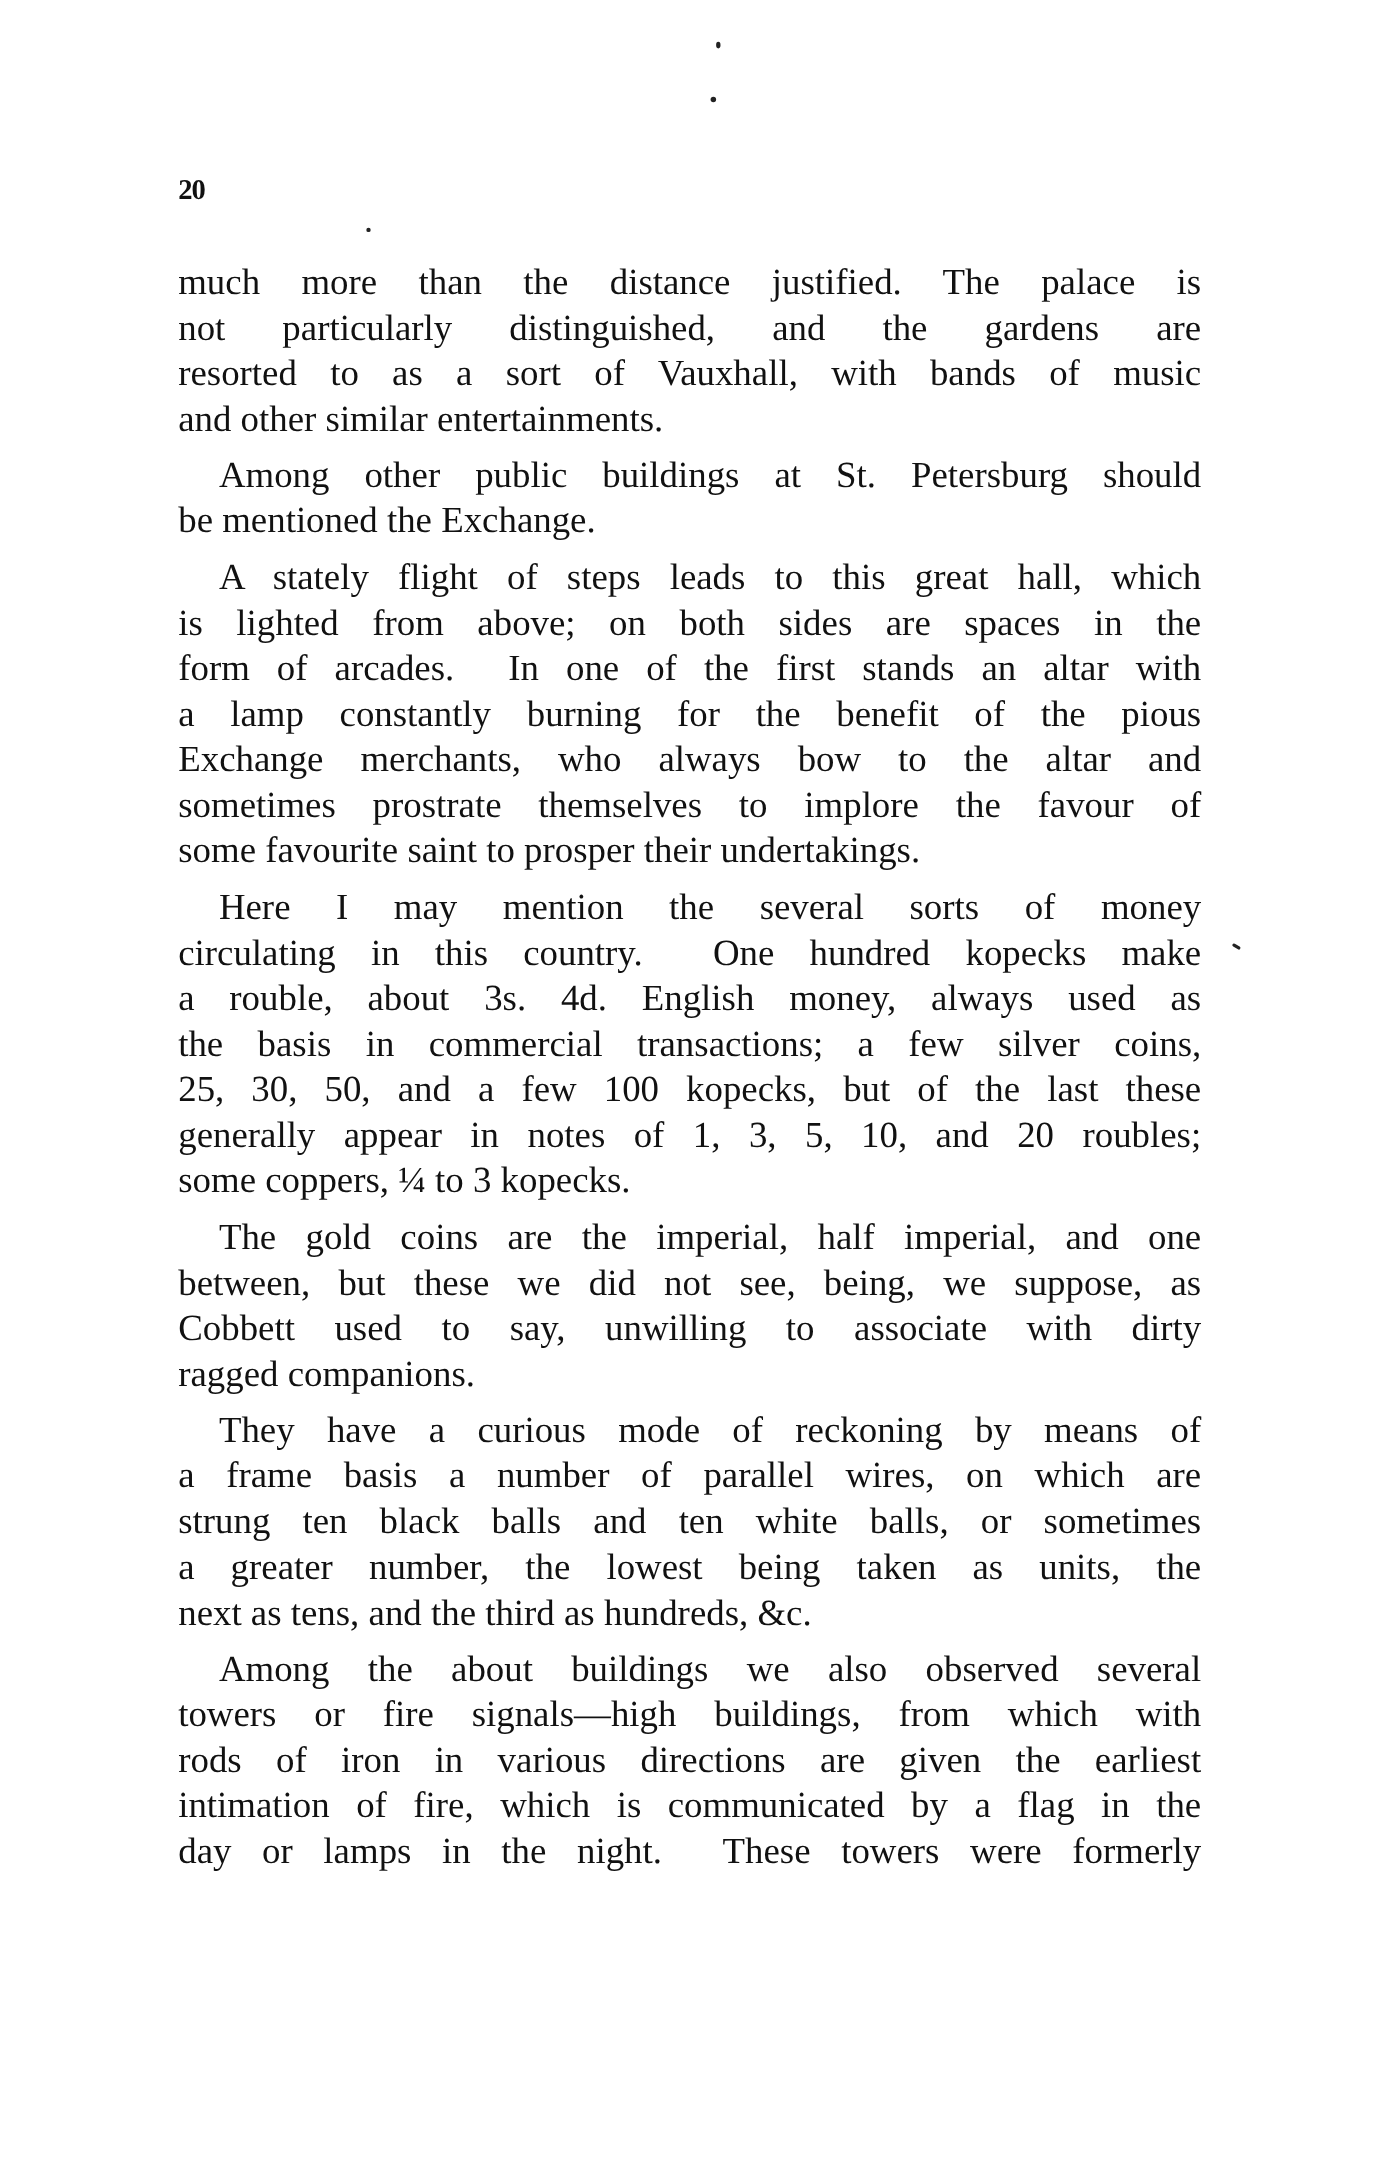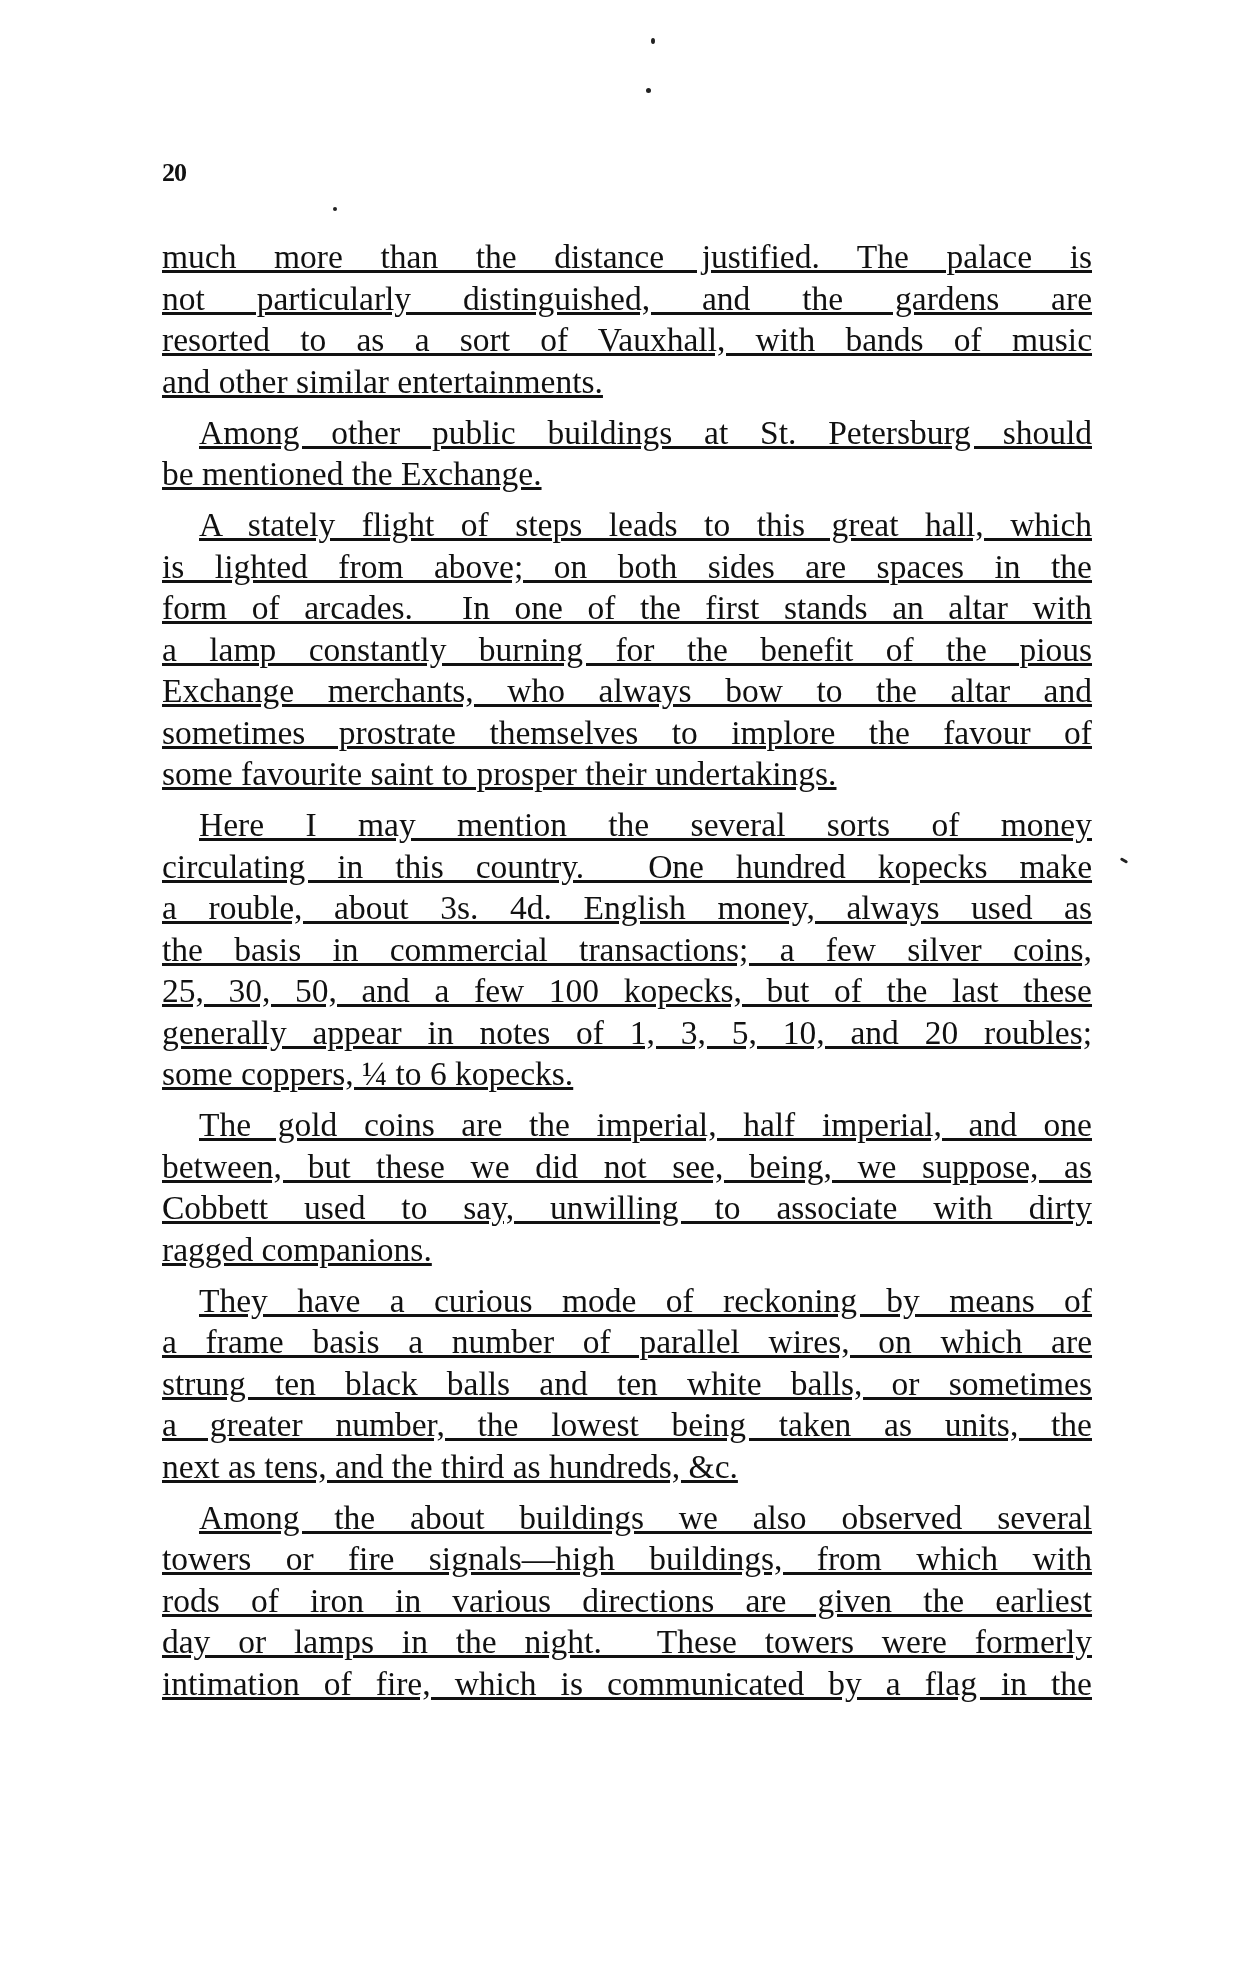--- a/index.html
+++ b/index.html
@@ -44,21 +44,20 @@
     letter-spacing: 0.5px;
     white-space: nowrap;
   }
   .body-text {
     position: absolute;
     left: 162px;
     top: 236px;
     width: 930px;
     font-size: 33.5px;
     line-height: 41.5px;
-    text-decoration: underline;
   }
   .para {
     margin: 0;
     text-align: justify;
     text-align-last: justify;
     text-indent: 37px;
   }
   .para + .para {
     margin-top: 9.5px;
   }
@@ -121,21 +120,21 @@
       <span class="line cont last" style="padding-left: 0px; text-indent: 0px; white-space: nowrap;">some favourite saint to prosper their undertakings.</span>
     </p>
 
     <p class="para">
       <span class="line" style="padding-left: 37px; text-indent: 0px; white-space: nowrap; display: block;"><span style="white-space: pre;">Here I may mention the several sorts of money</span></span>
       <span class="line cont" style="padding-left: 0px; text-indent: 0px; white-space: nowrap; display: block;"><span style="white-space: pre;">circulating in this country.  One hundred kopecks make</span></span>
       <span class="line cont" style="padding-left: 0px; text-indent: 0px; white-space: nowrap; display: block;"><span style="white-space: pre;">a rouble, about 3s. 4d. English money, always used as</span></span>
       <span class="line cont" style="padding-left: 0px; text-indent: 0px; white-space: nowrap; display: block;"><span style="white-space: pre;">the basis in commercial transactions; a few silver coins,</span></span>
       <span class="line cont" style="padding-left: 0px; text-indent: 0px; white-space: nowrap; display: block;"><span style="white-space: pre;">25, 30, 50, and a few 100 kopecks, but of the last these</span></span>
       <span class="line cont" style="padding-left: 0px; text-indent: 0px; white-space: nowrap; display: block;"><span style="white-space: pre;">generally appear in notes of 1, 3, 5, 10, and 20 roubles;</span></span>
-      <span class="line cont last" style="padding-left: 0px; text-indent: 0px; white-space: nowrap;">some coppers, ¼ to 6 kopecks.</span>
+      <span class="line cont last" style="padding-left: 0px; text-indent: 0px; white-space: nowrap;">some coppers, ¼ to 3 kopecks.</span>
     </p>
 
     <p class="para">
       <span class="line" style="padding-left: 37px; text-indent: 0px; white-space: nowrap; display: block;"><span style="white-space: pre;">The gold coins are the imperial, half imperial, and one</span></span>
       <span class="line cont" style="padding-left: 0px; text-indent: 0px; white-space: nowrap; display: block;"><span style="white-space: pre;">between, but these we did not see, being, we suppose, as</span></span>
       <span class="line cont" style="padding-left: 0px; text-indent: 0px; white-space: nowrap; display: block;"><span style="white-space: pre;">Cobbett used to say, unwilling to associate with dirty</span></span>
       <span class="line cont last" style="padding-left: 0px; text-indent: 0px; white-space: nowrap;">ragged companions.</span>
     </p>
 
     <p class="para">
@@ -143,18 +142,18 @@
       <span class="line cont" style="padding-left: 0px; text-indent: 0px; white-space: nowrap; display: block;"><span style="white-space: pre;">a frame basis a number of parallel wires, on which are</span></span>
       <span class="line cont" style="padding-left: 0px; text-indent: 0px; white-space: nowrap; display: block;"><span style="white-space: pre;">strung ten black balls and ten white balls, or sometimes</span></span>
       <span class="line cont" style="padding-left: 0px; text-indent: 0px; white-space: nowrap; display: block;"><span style="white-space: pre;">a greater number, the lowest being taken as units, the</span></span>
       <span class="line cont last" style="padding-left: 0px; text-indent: 0px; white-space: nowrap;">next as tens, and the third as hundreds, &amp;c.</span>
     </p>
 
     <p class="para">
       <span class="line" style="padding-left: 37px; text-indent: 0px; white-space: nowrap; display: block;"><span style="white-space: pre;">Among the about buildings we also observed several</span></span>
       <span class="line cont" style="padding-left: 0px; text-indent: 0px; white-space: nowrap; display: block;"><span style="white-space: pre;">towers or fire signals—high buildings, from which with</span></span>
       <span class="line cont" style="padding-left: 0px; text-indent: 0px; white-space: nowrap; display: block;"><span style="white-space: pre;">rods of iron in various directions are given the earliest</span></span>
+      <span class="line cont" style="padding-left: 0px; text-indent: 0px; white-space: nowrap; display: block;"><span style="white-space: pre;">intimation of fire, which is communicated by a flag in the</span></span>
       <span class="line cont" style="padding-left: 0px; text-indent: 0px; white-space: nowrap; display: block;"><span style="white-space: pre;">day or lamps in the night.  These towers were formerly</span></span>
-      <span class="line cont" style="padding-left: 0px; text-indent: 0px; white-space: nowrap; display: block;"><span style="white-space: pre;">intimation of fire, which is communicated by a flag in the</span></span>
     </p>
 
   </div>
 </div>
 
 </body></html>

